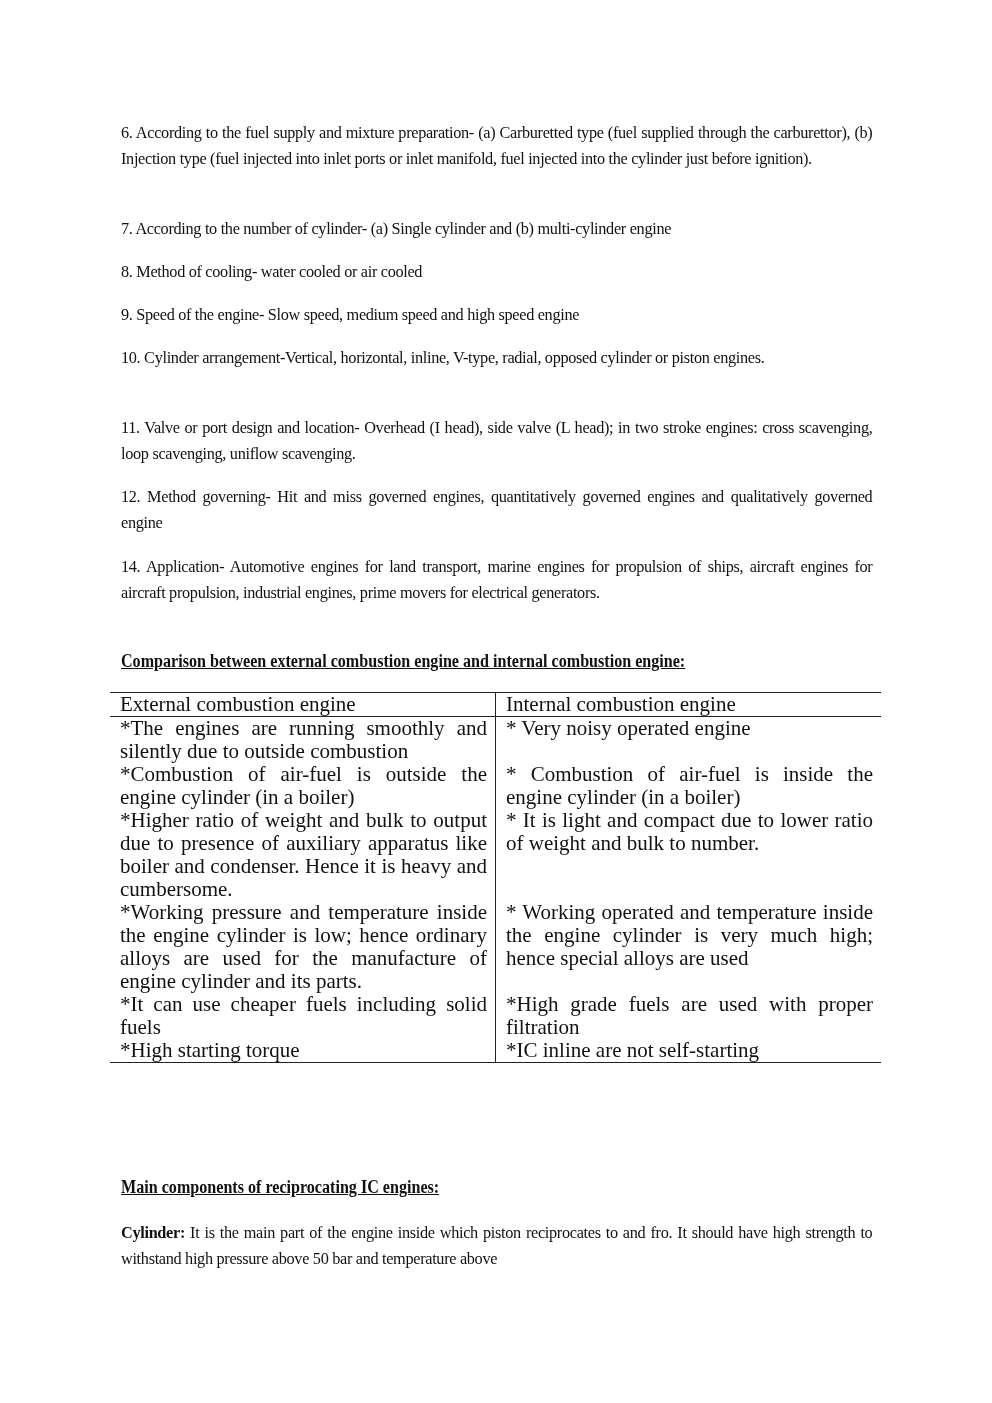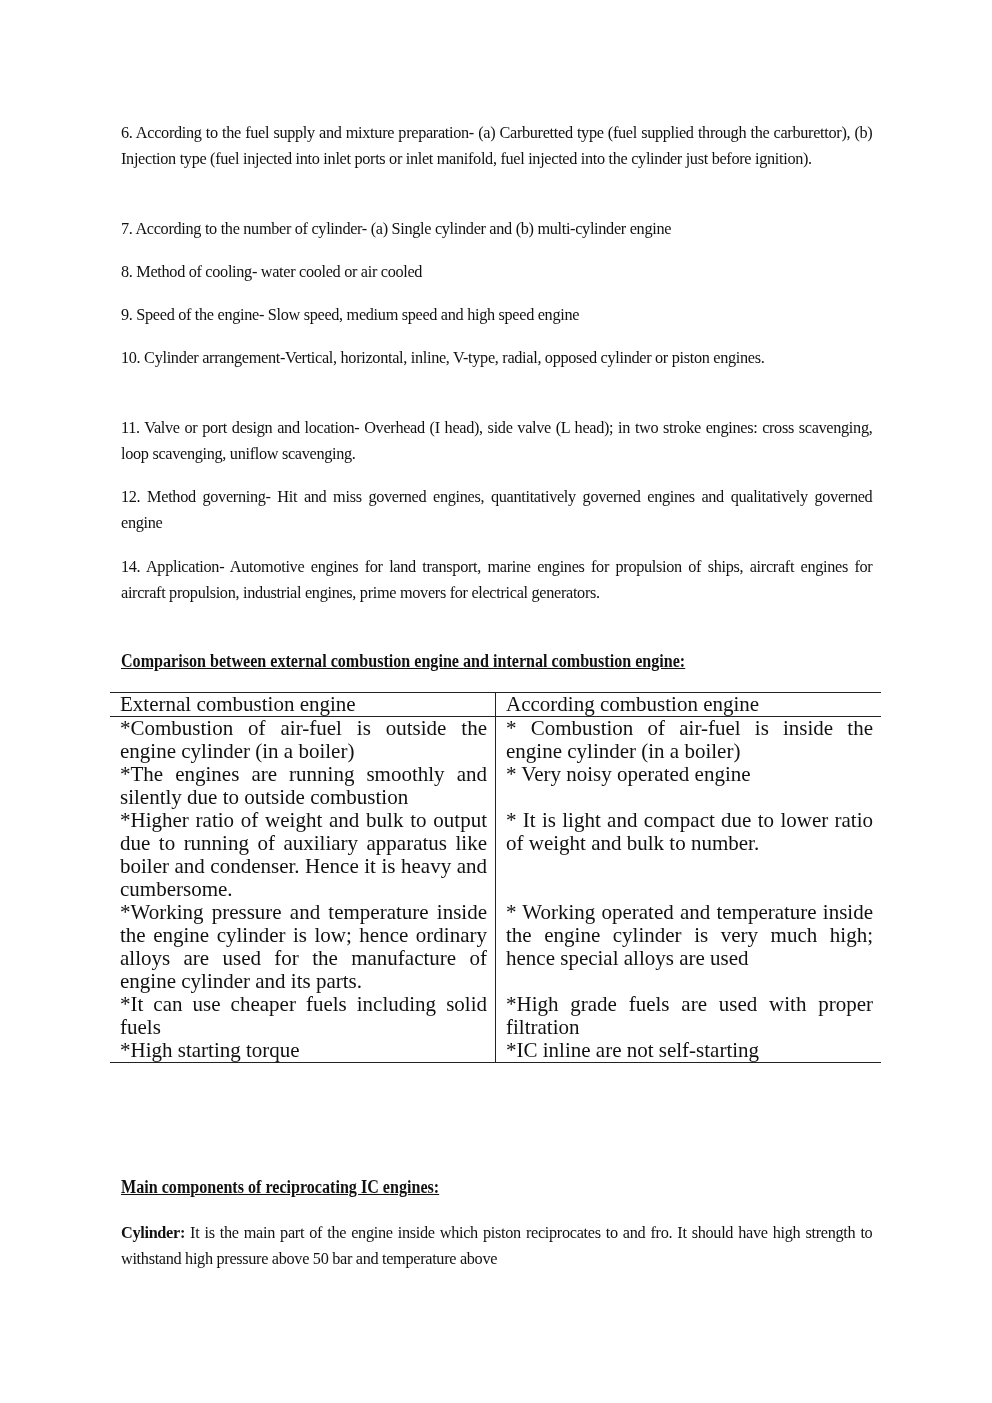--- a/index.html
+++ b/index.html
@@ -60,32 +60,32 @@
   <p class="para narrow" style="top:414px;">11. Valve or port design and location- Overhead (I head), side valve (L head); in two stroke engines: cross scavenging, loop scavenging, uniflow scavenging.</p>
   <p class="para narrow" style="top:483px;">12. Method governing- Hit and miss governed engines, quantitatively governed engines and qualitatively governed engine</p>
   <p class="para narrow" style="top:553px;">14. Application- Automotive engines for land transport, marine engines for propulsion of ships, aircraft engines for aircraft propulsion, industrial engines, prime movers for electrical generators.</p>
 
   <h2 class="heading" style="top:651px;">Comparison between external combustion engine and internal combustion engine:</h2>
 
   <table class="cmp">
     <tbody>
         <tr class="head">
       <td class="left">External combustion engine</td>
-      <td>According combustion engine</td>
+      <td>Internal combustion engine</td>
+    </tr>
+    <tr>
+      <td class="left">*The engines are running smoothly and silently due to outside combustion</td>
+      <td>* Very noisy operated engine</td>
     </tr>
     <tr>
       <td class="left">*Combustion of air-fuel is outside the engine cylinder (in a boiler)</td>
       <td>* Combustion of air-fuel is inside the engine cylinder (in a boiler)</td>
     </tr>
     <tr>
-      <td class="left">*The engines are running smoothly and silently due to outside combustion</td>
-      <td>* Very noisy operated engine</td>
-    </tr>
-    <tr>
-      <td class="left">*Higher ratio of weight and bulk to output due to running of auxiliary apparatus like boiler and condenser. Hence it is heavy and cumbersome.</td>
+      <td class="left">*Higher ratio of weight and bulk to output due to presence of auxiliary apparatus like boiler and condenser. Hence it is heavy and cumbersome.</td>
       <td>* It is light and compact due to lower ratio of weight and bulk to number.</td>
     </tr>
     <tr>
       <td class="left">*Working pressure and temperature inside the engine cylinder is low; hence ordinary alloys are used for the manufacture of engine cylinder and its parts.</td>
       <td>* Working operated and temperature inside the engine cylinder is very much high; hence special alloys are used</td>
     </tr>
     <tr>
       <td class="left">*It can use cheaper fuels including solid fuels</td>
       <td>*High grade fuels are used with proper filtration</td>
     </tr>

